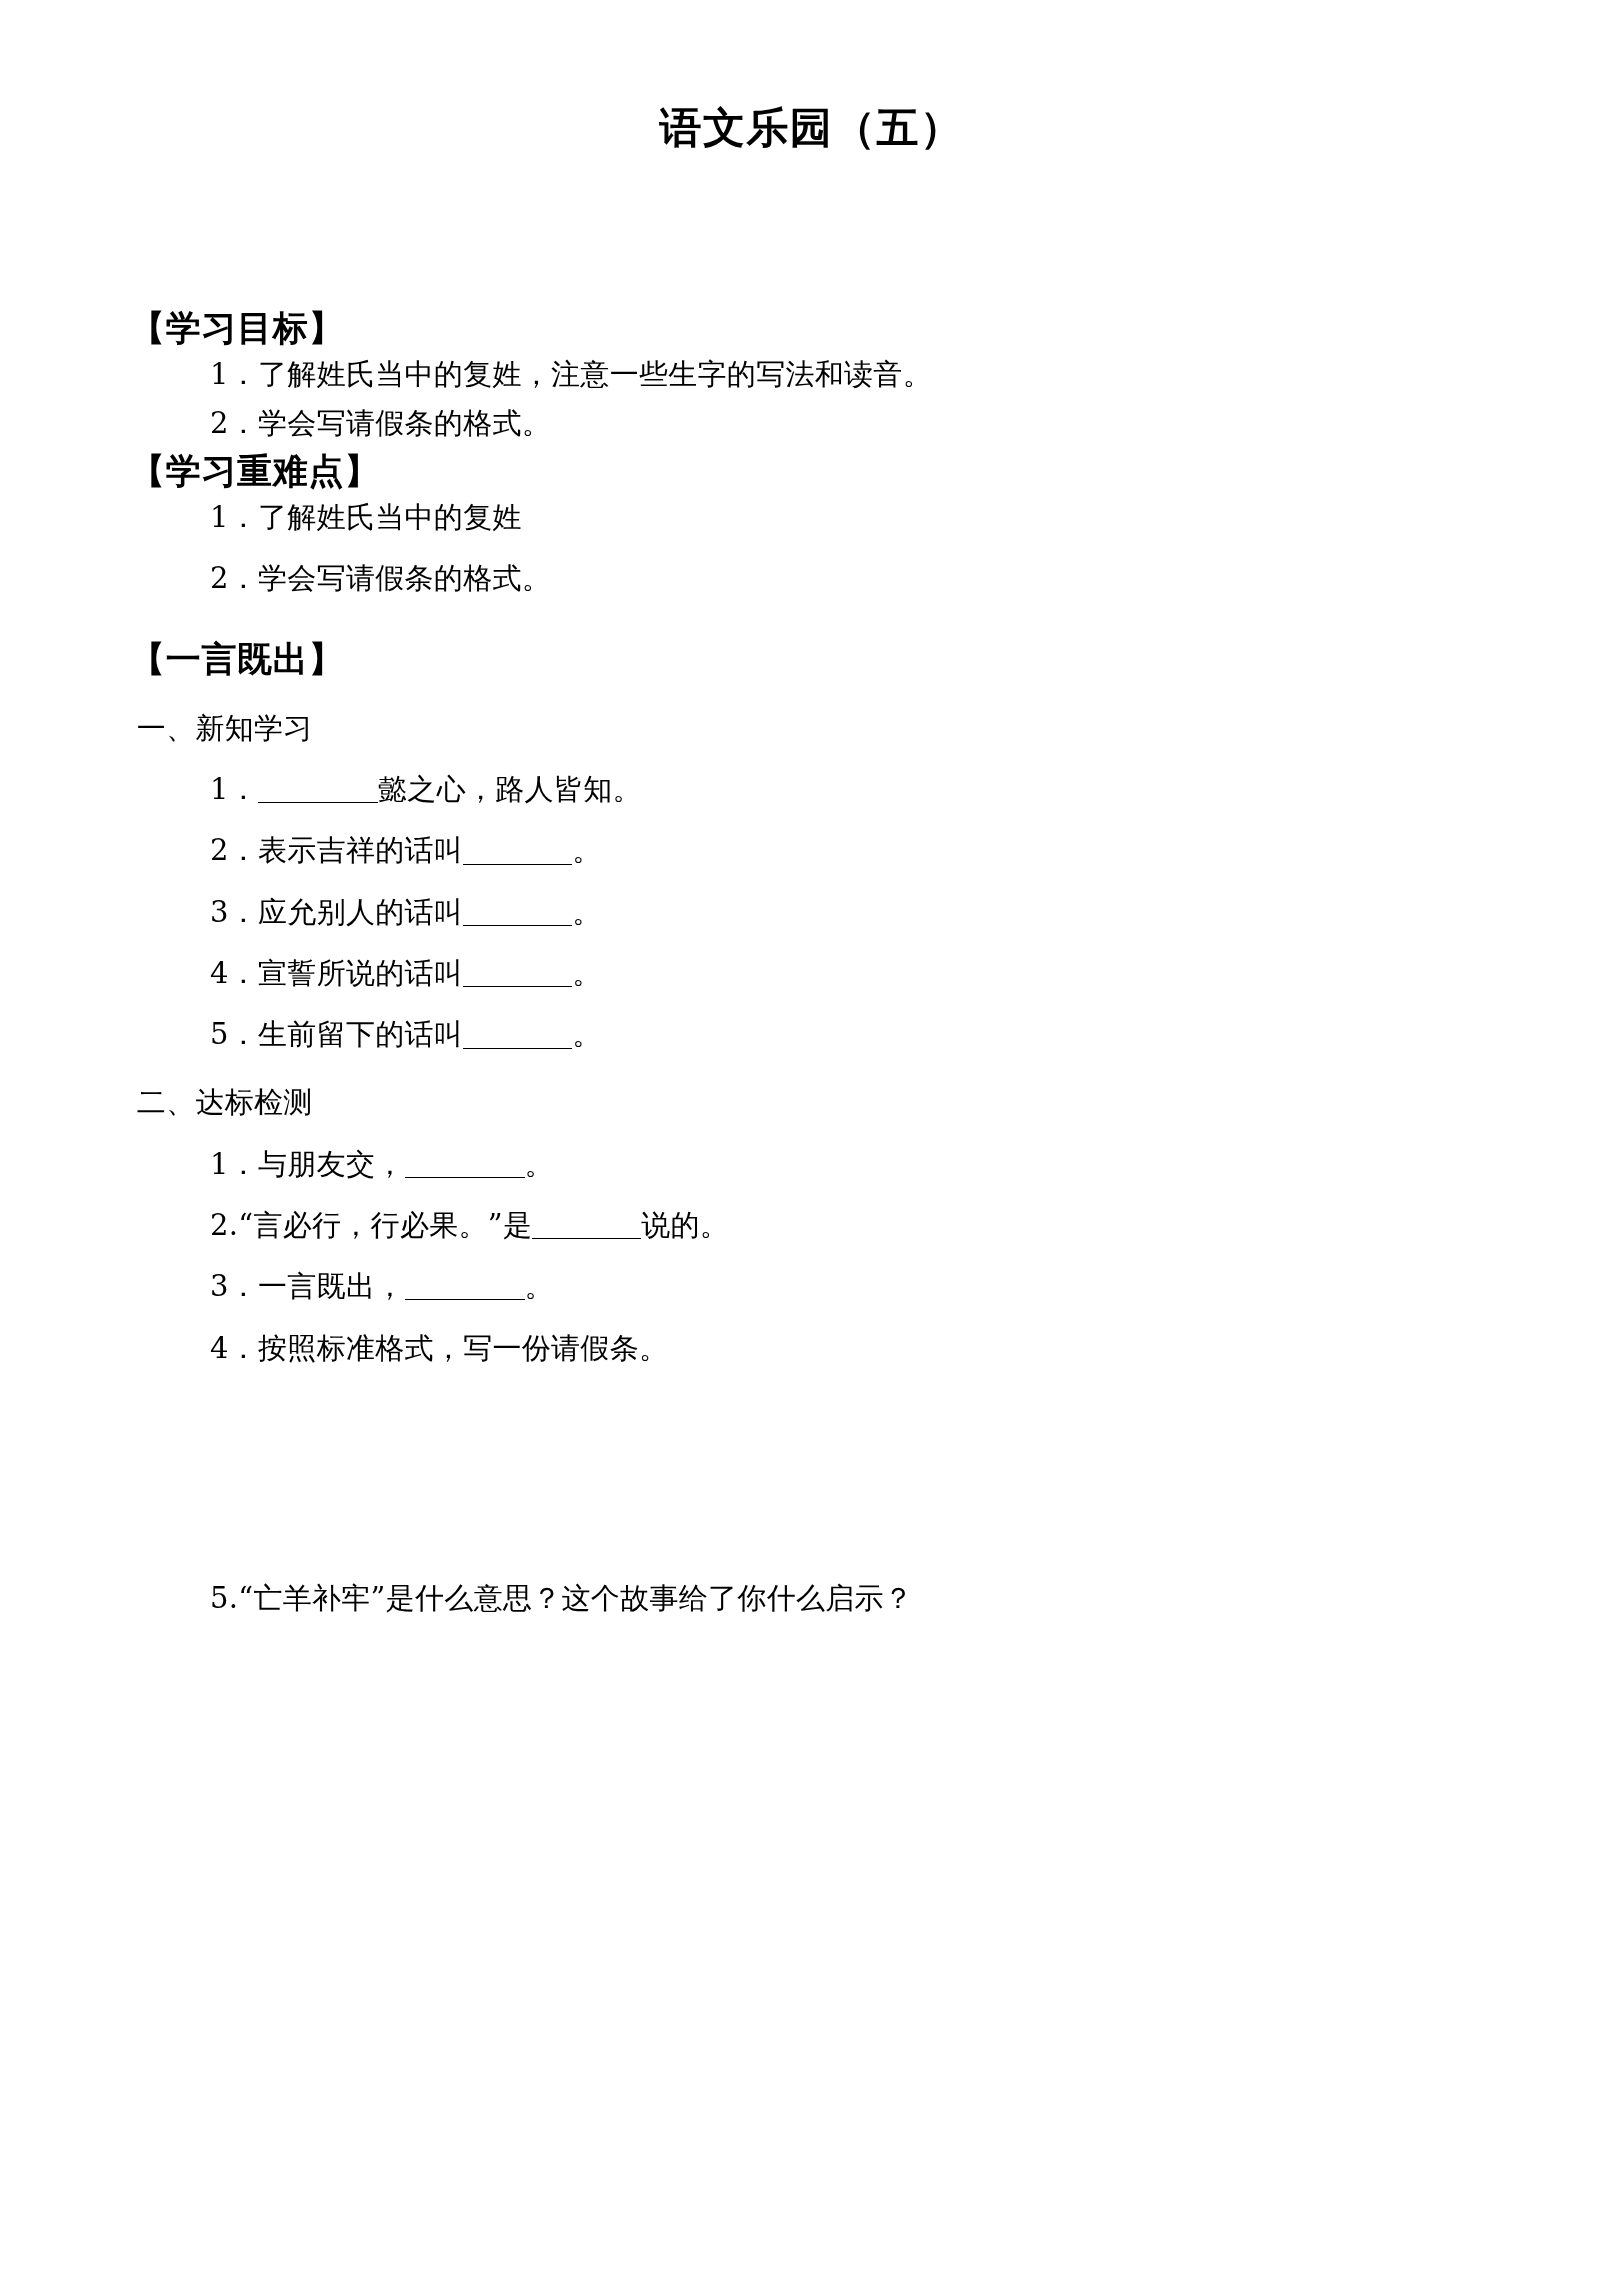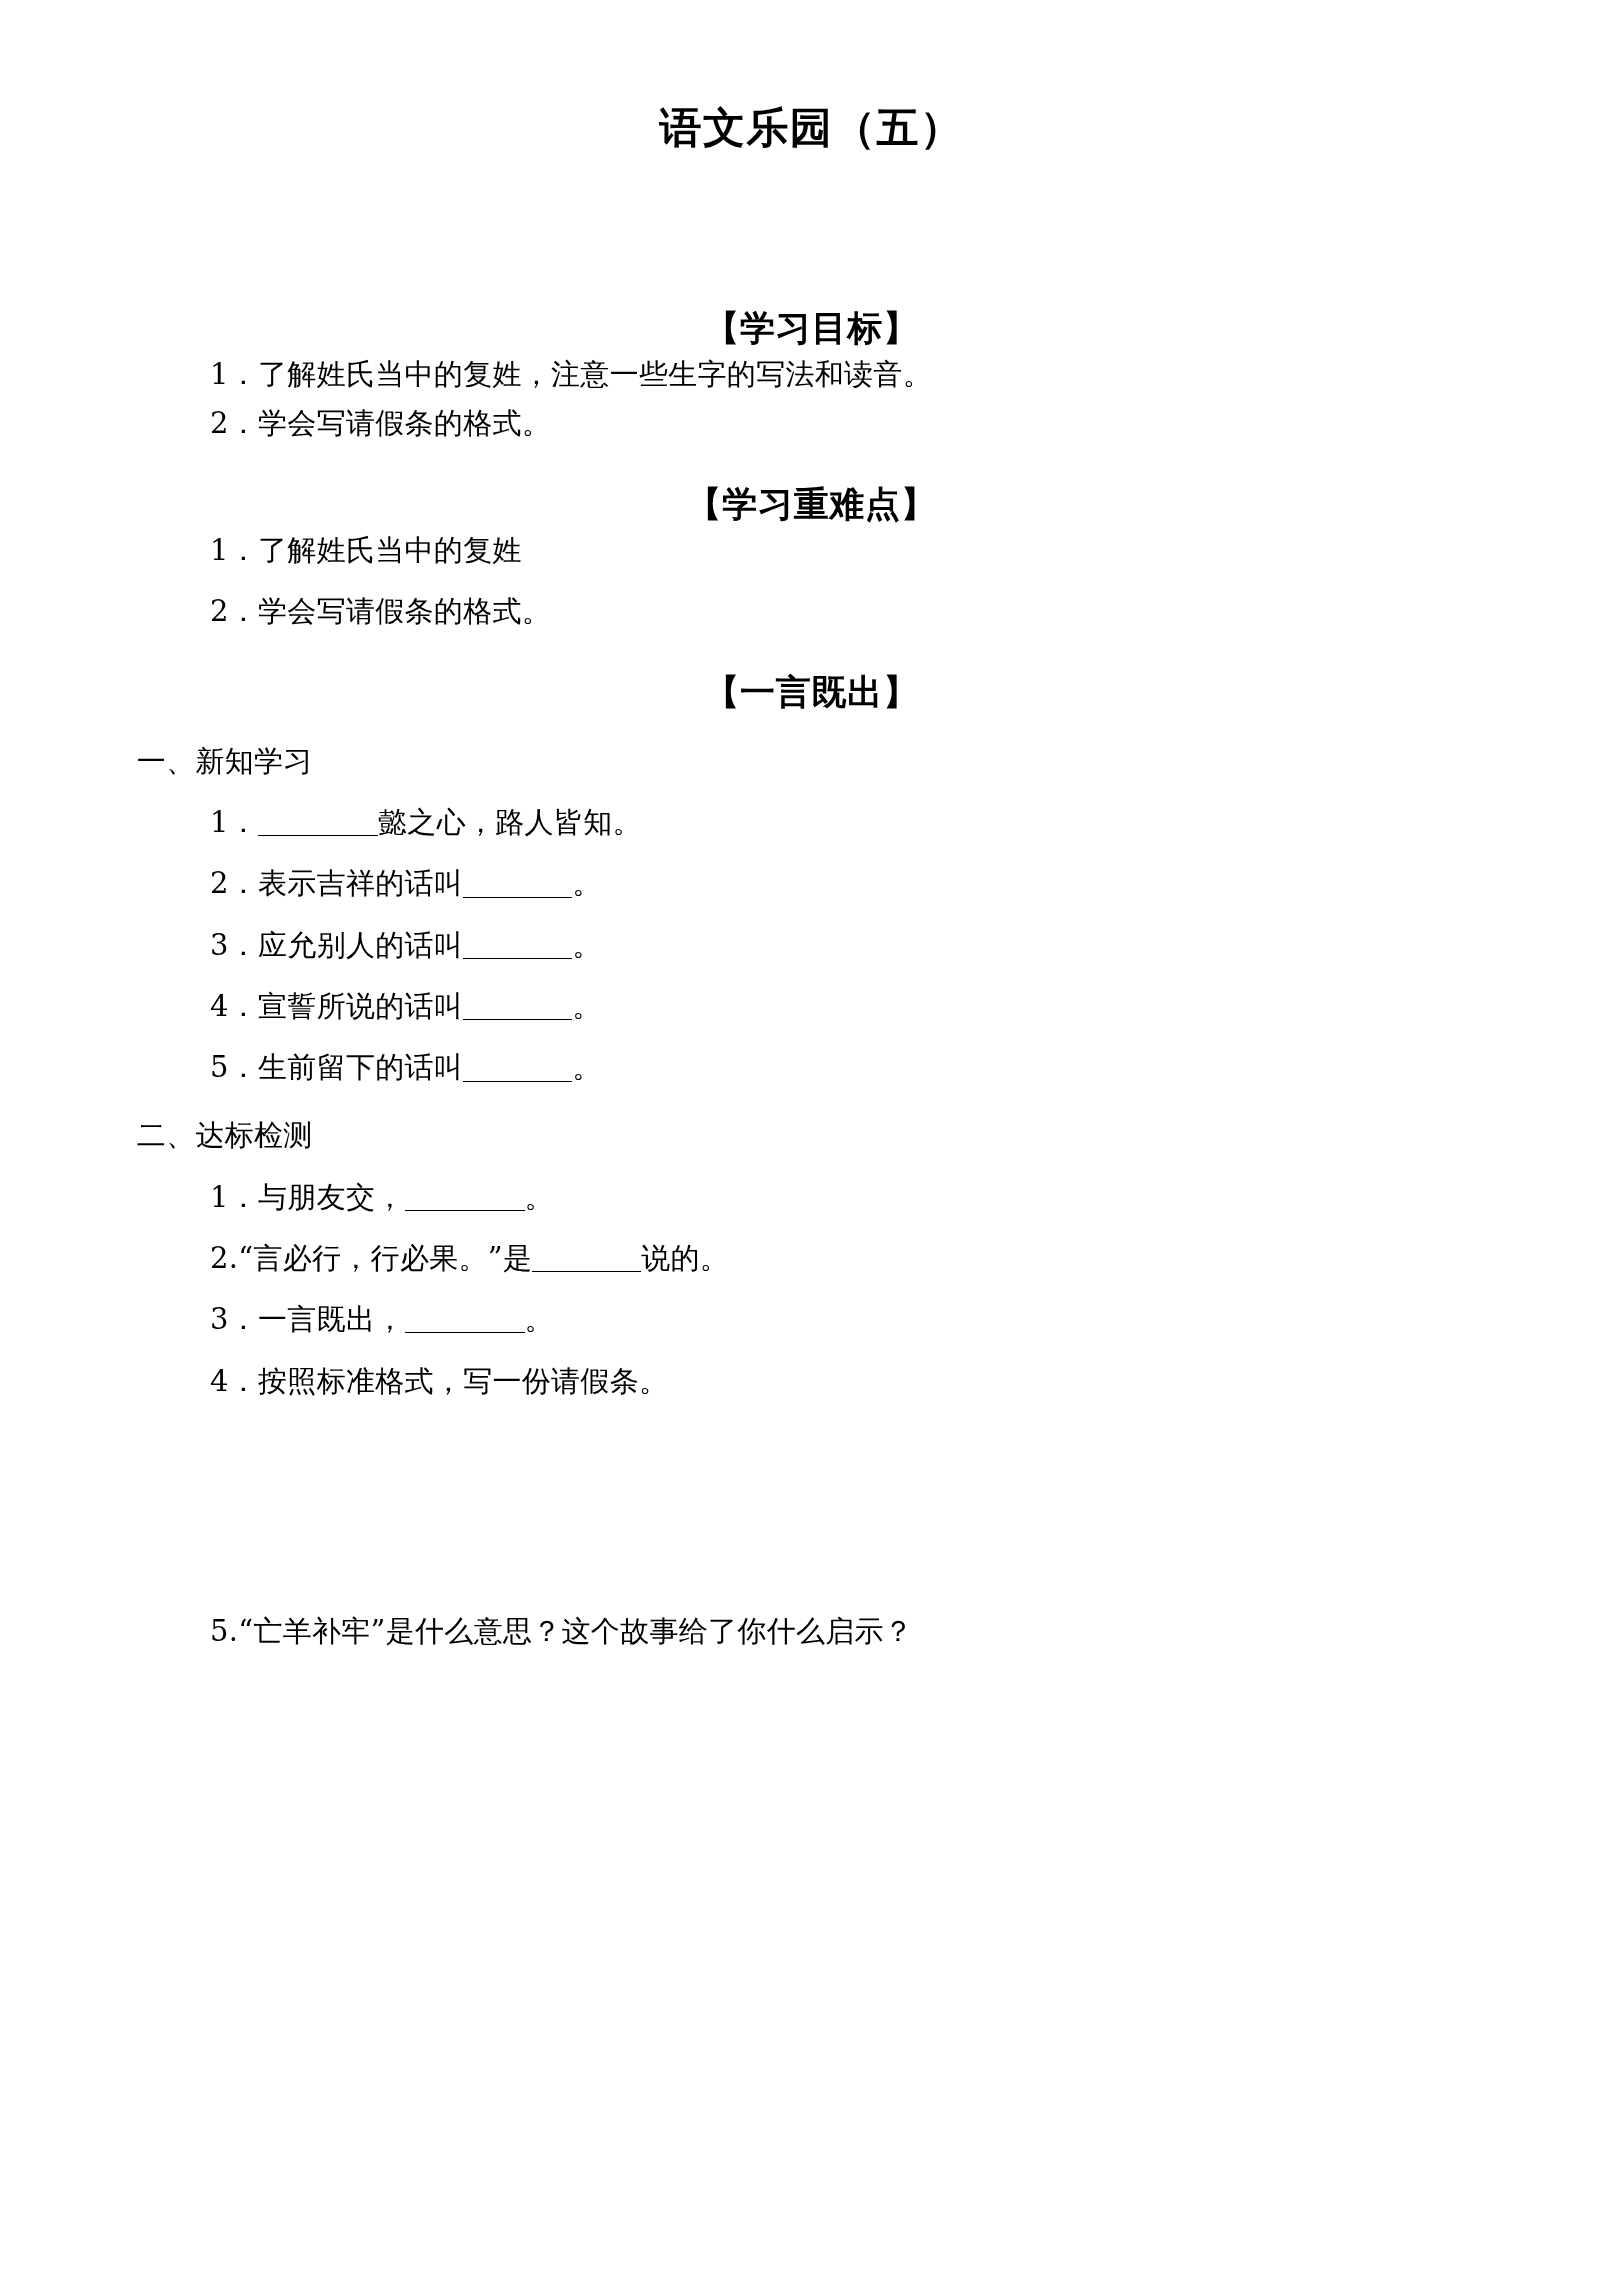--- a/index.html
+++ b/index.html
@@ -29,24 +29,23 @@
     letter-spacing: 1.4px;
     margin-top: 101px;
     margin-bottom: 0;
     line-height: 1.3;
   }
   .section-head {
     font-size: 35px;
     font-weight: bold;
     letter-spacing: 0.7px;
     line-height: 1.4;
-    text-align: center;
   }
   .sec-goals { margin-top: 147px; }
-  .sec-keydiff { margin-top: 33px; }
+  .sec-keydiff { }
   .sec-process { margin-top: 33px; }
 
   .item {
     font-size: 29px;
     line-height: 1.55;
     margin-left: 80px;
     letter-spacing: 0.3px;
     white-space: nowrap;
   }
   .item.sp { }

